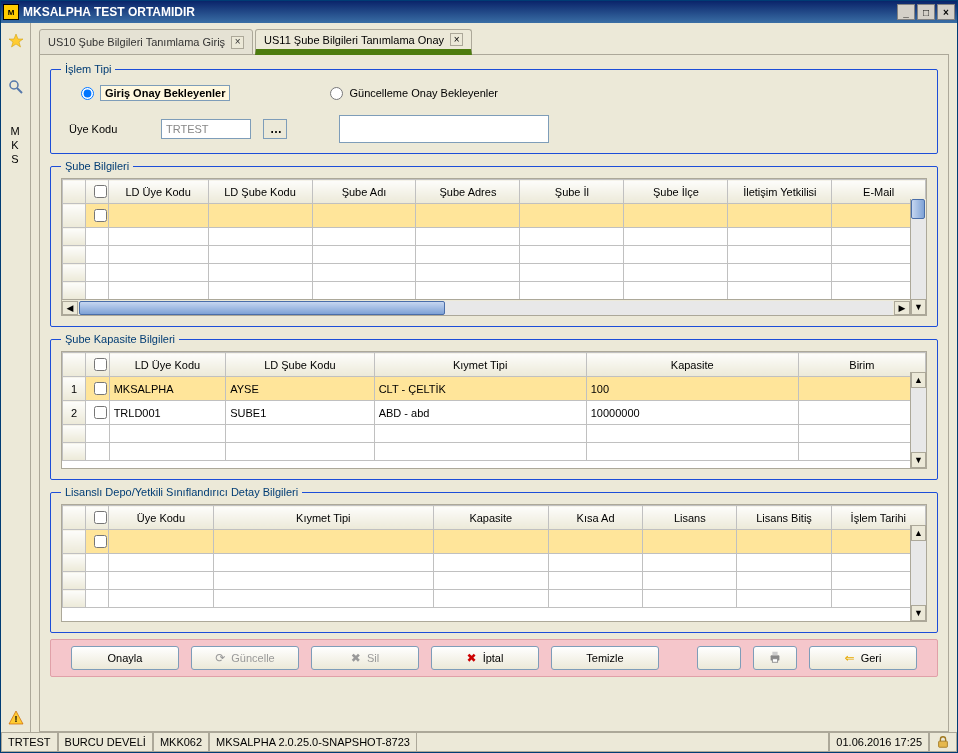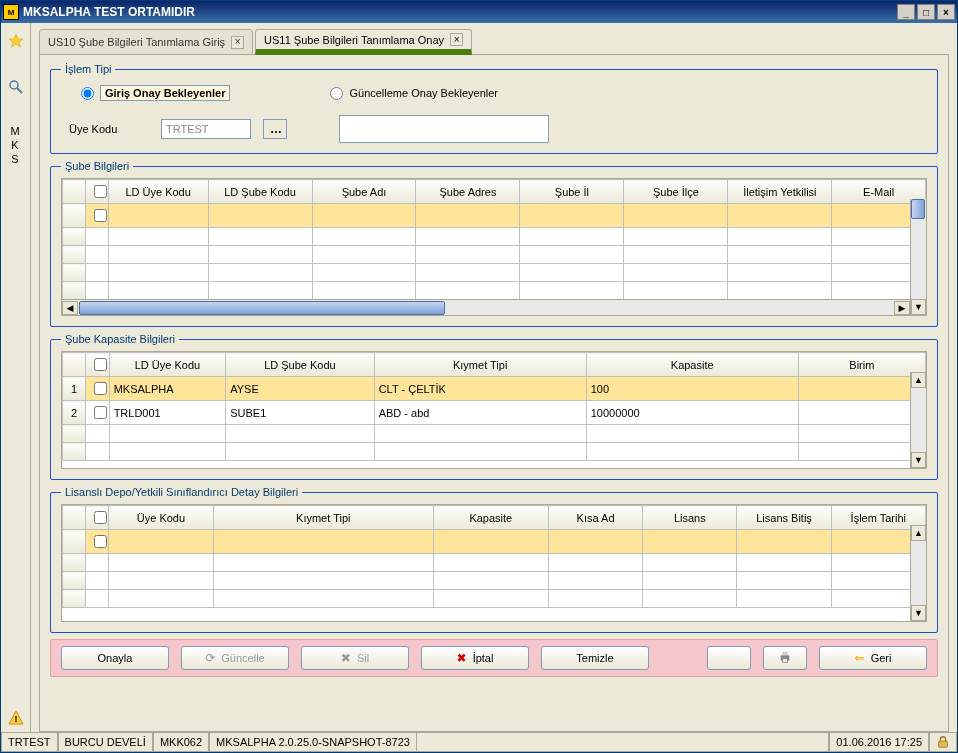--- a/index.html
+++ b/index.html
@@ -214,21 +214,21 @@
   .vscroll-stub .track {flex:1;background:#e8e8e8;}
   .vscroll-stub .thumb {
     width:14px;height:20px;background:linear-gradient(to right,#c6d6f0,#7ea2d6);
     border:1px solid #4a6ea9;border-radius:2px;margin:0;
   }
 
   .action-bar {
     background:#f5c6cb;
     border:1px solid #e0a0a8;
     border-radius:2px;
-    padding:6px 10px;
+    padding:6px 20px;
     display:flex;
     gap:12px;
     align-items:center;
   }
   .btn {
     min-width:108px;height:24px;
     border:1px solid #7e9db9;
     background:linear-gradient(to bottom,#fff,#ece9d8);
     border-radius:3px;
     display:flex;align-items:center;justify-content:center;gap:6px;

